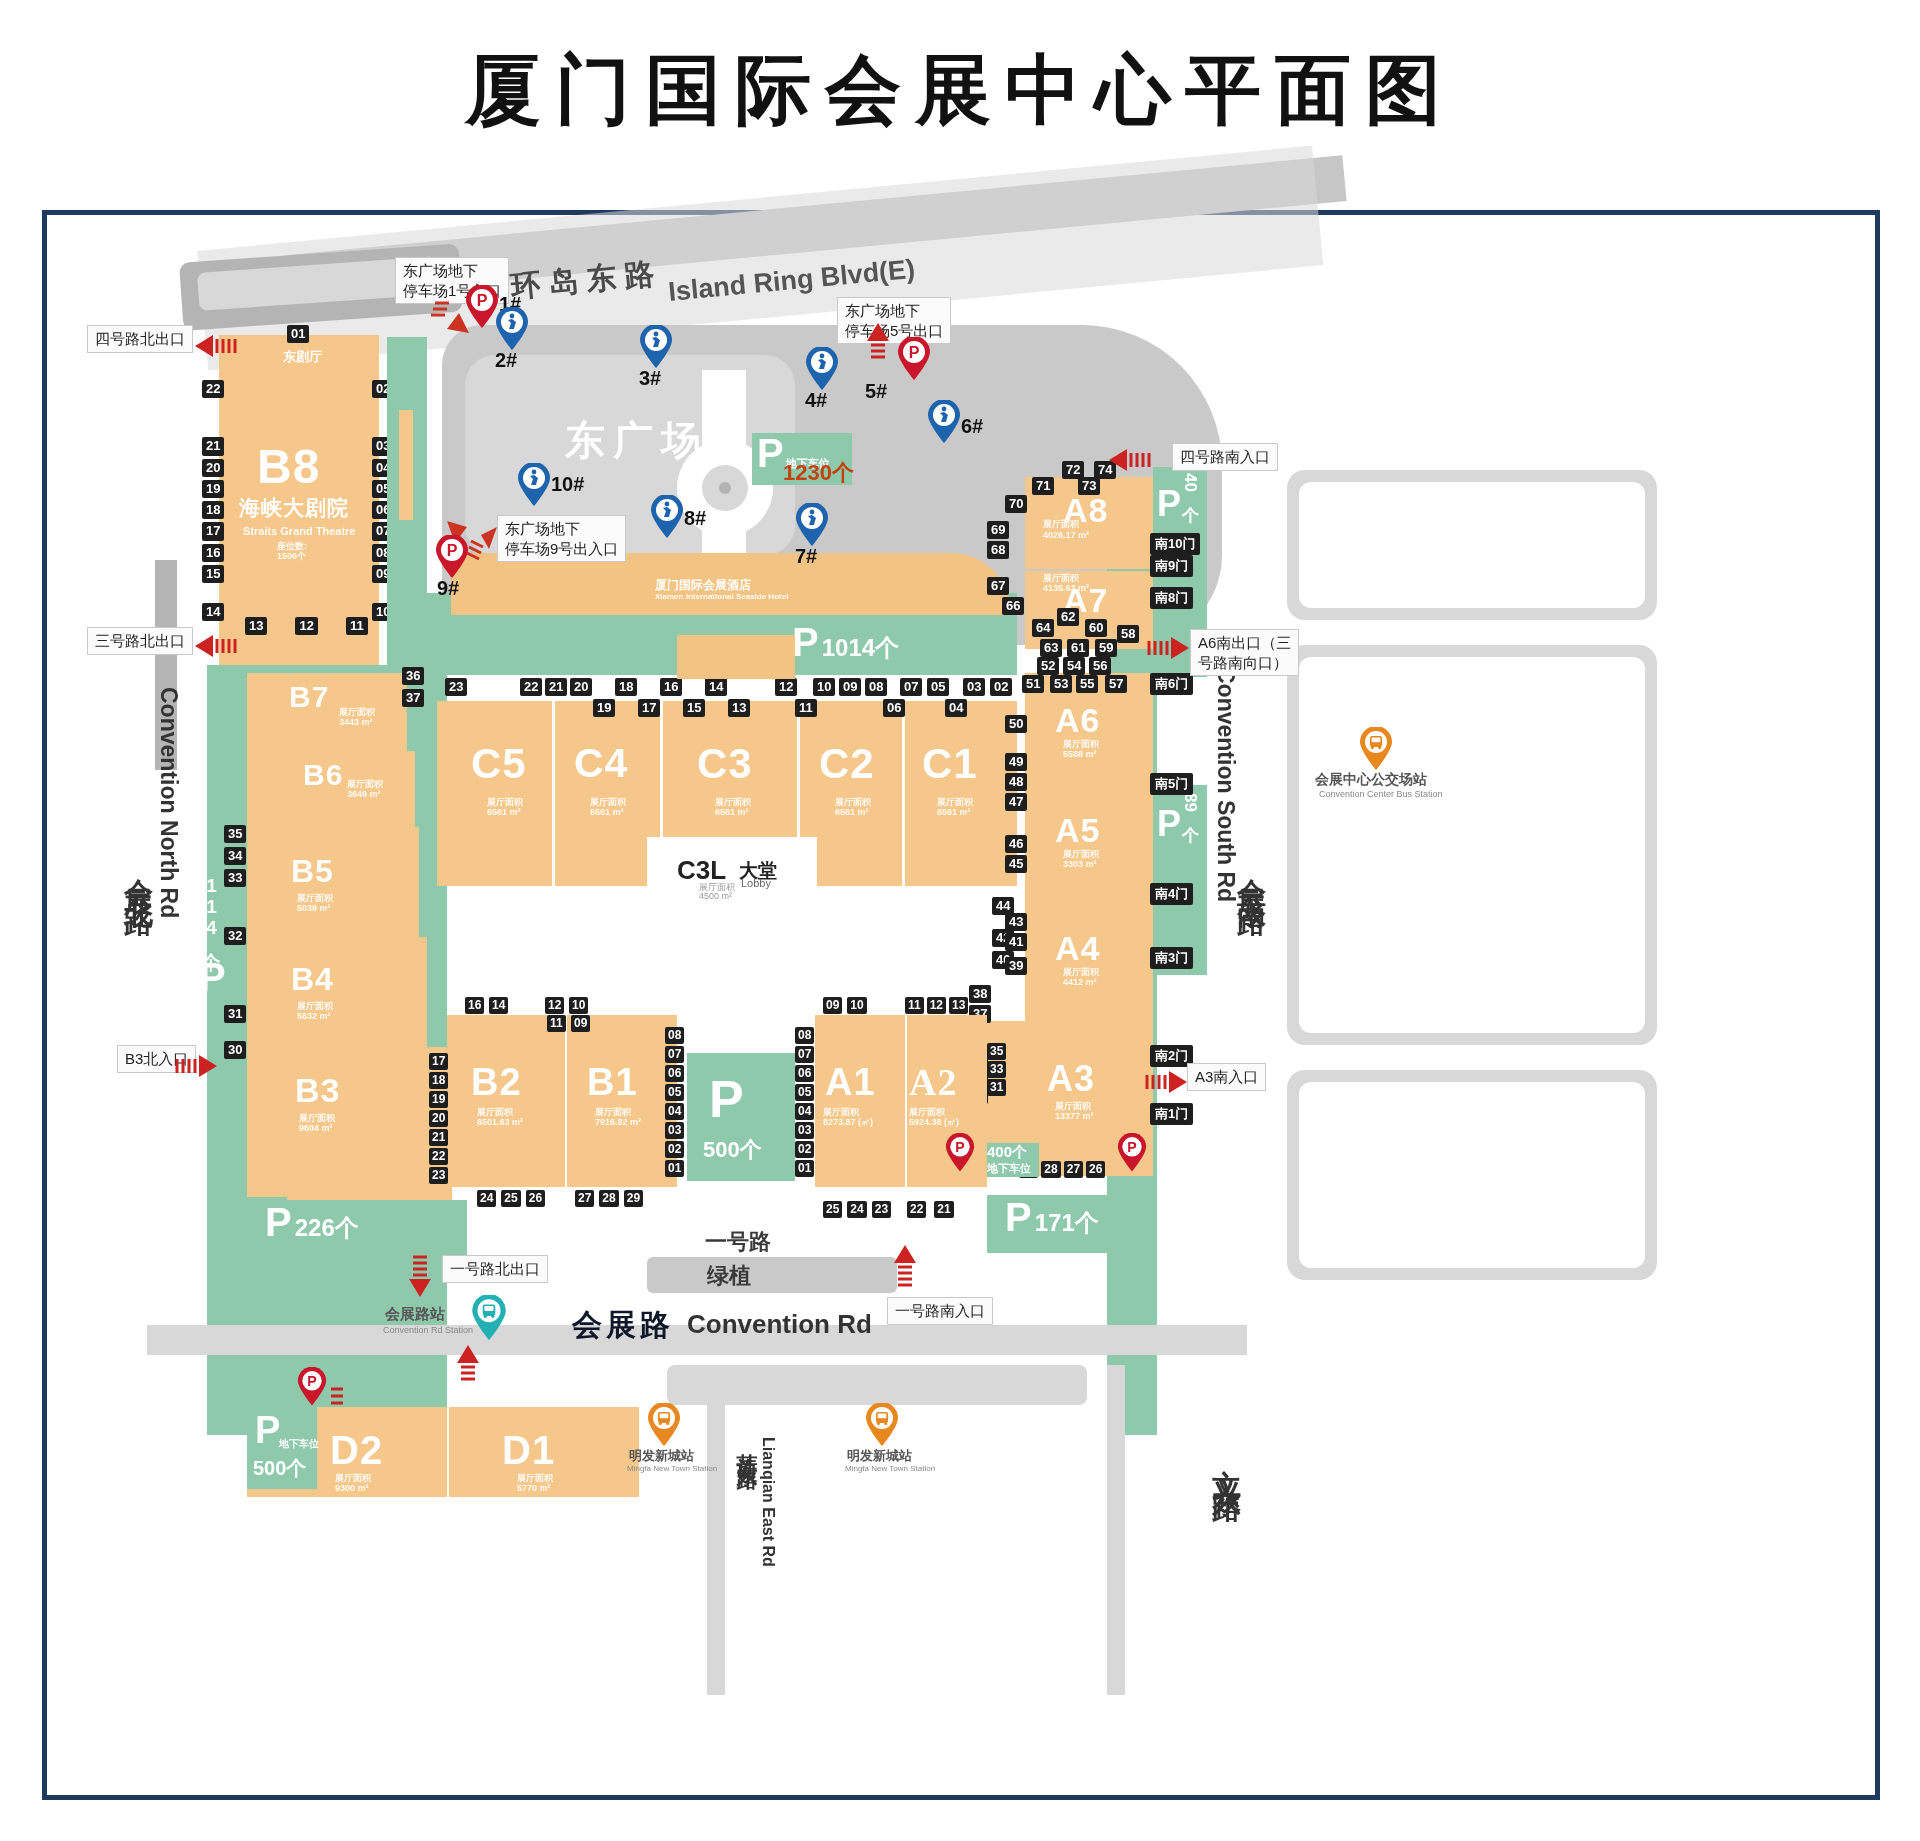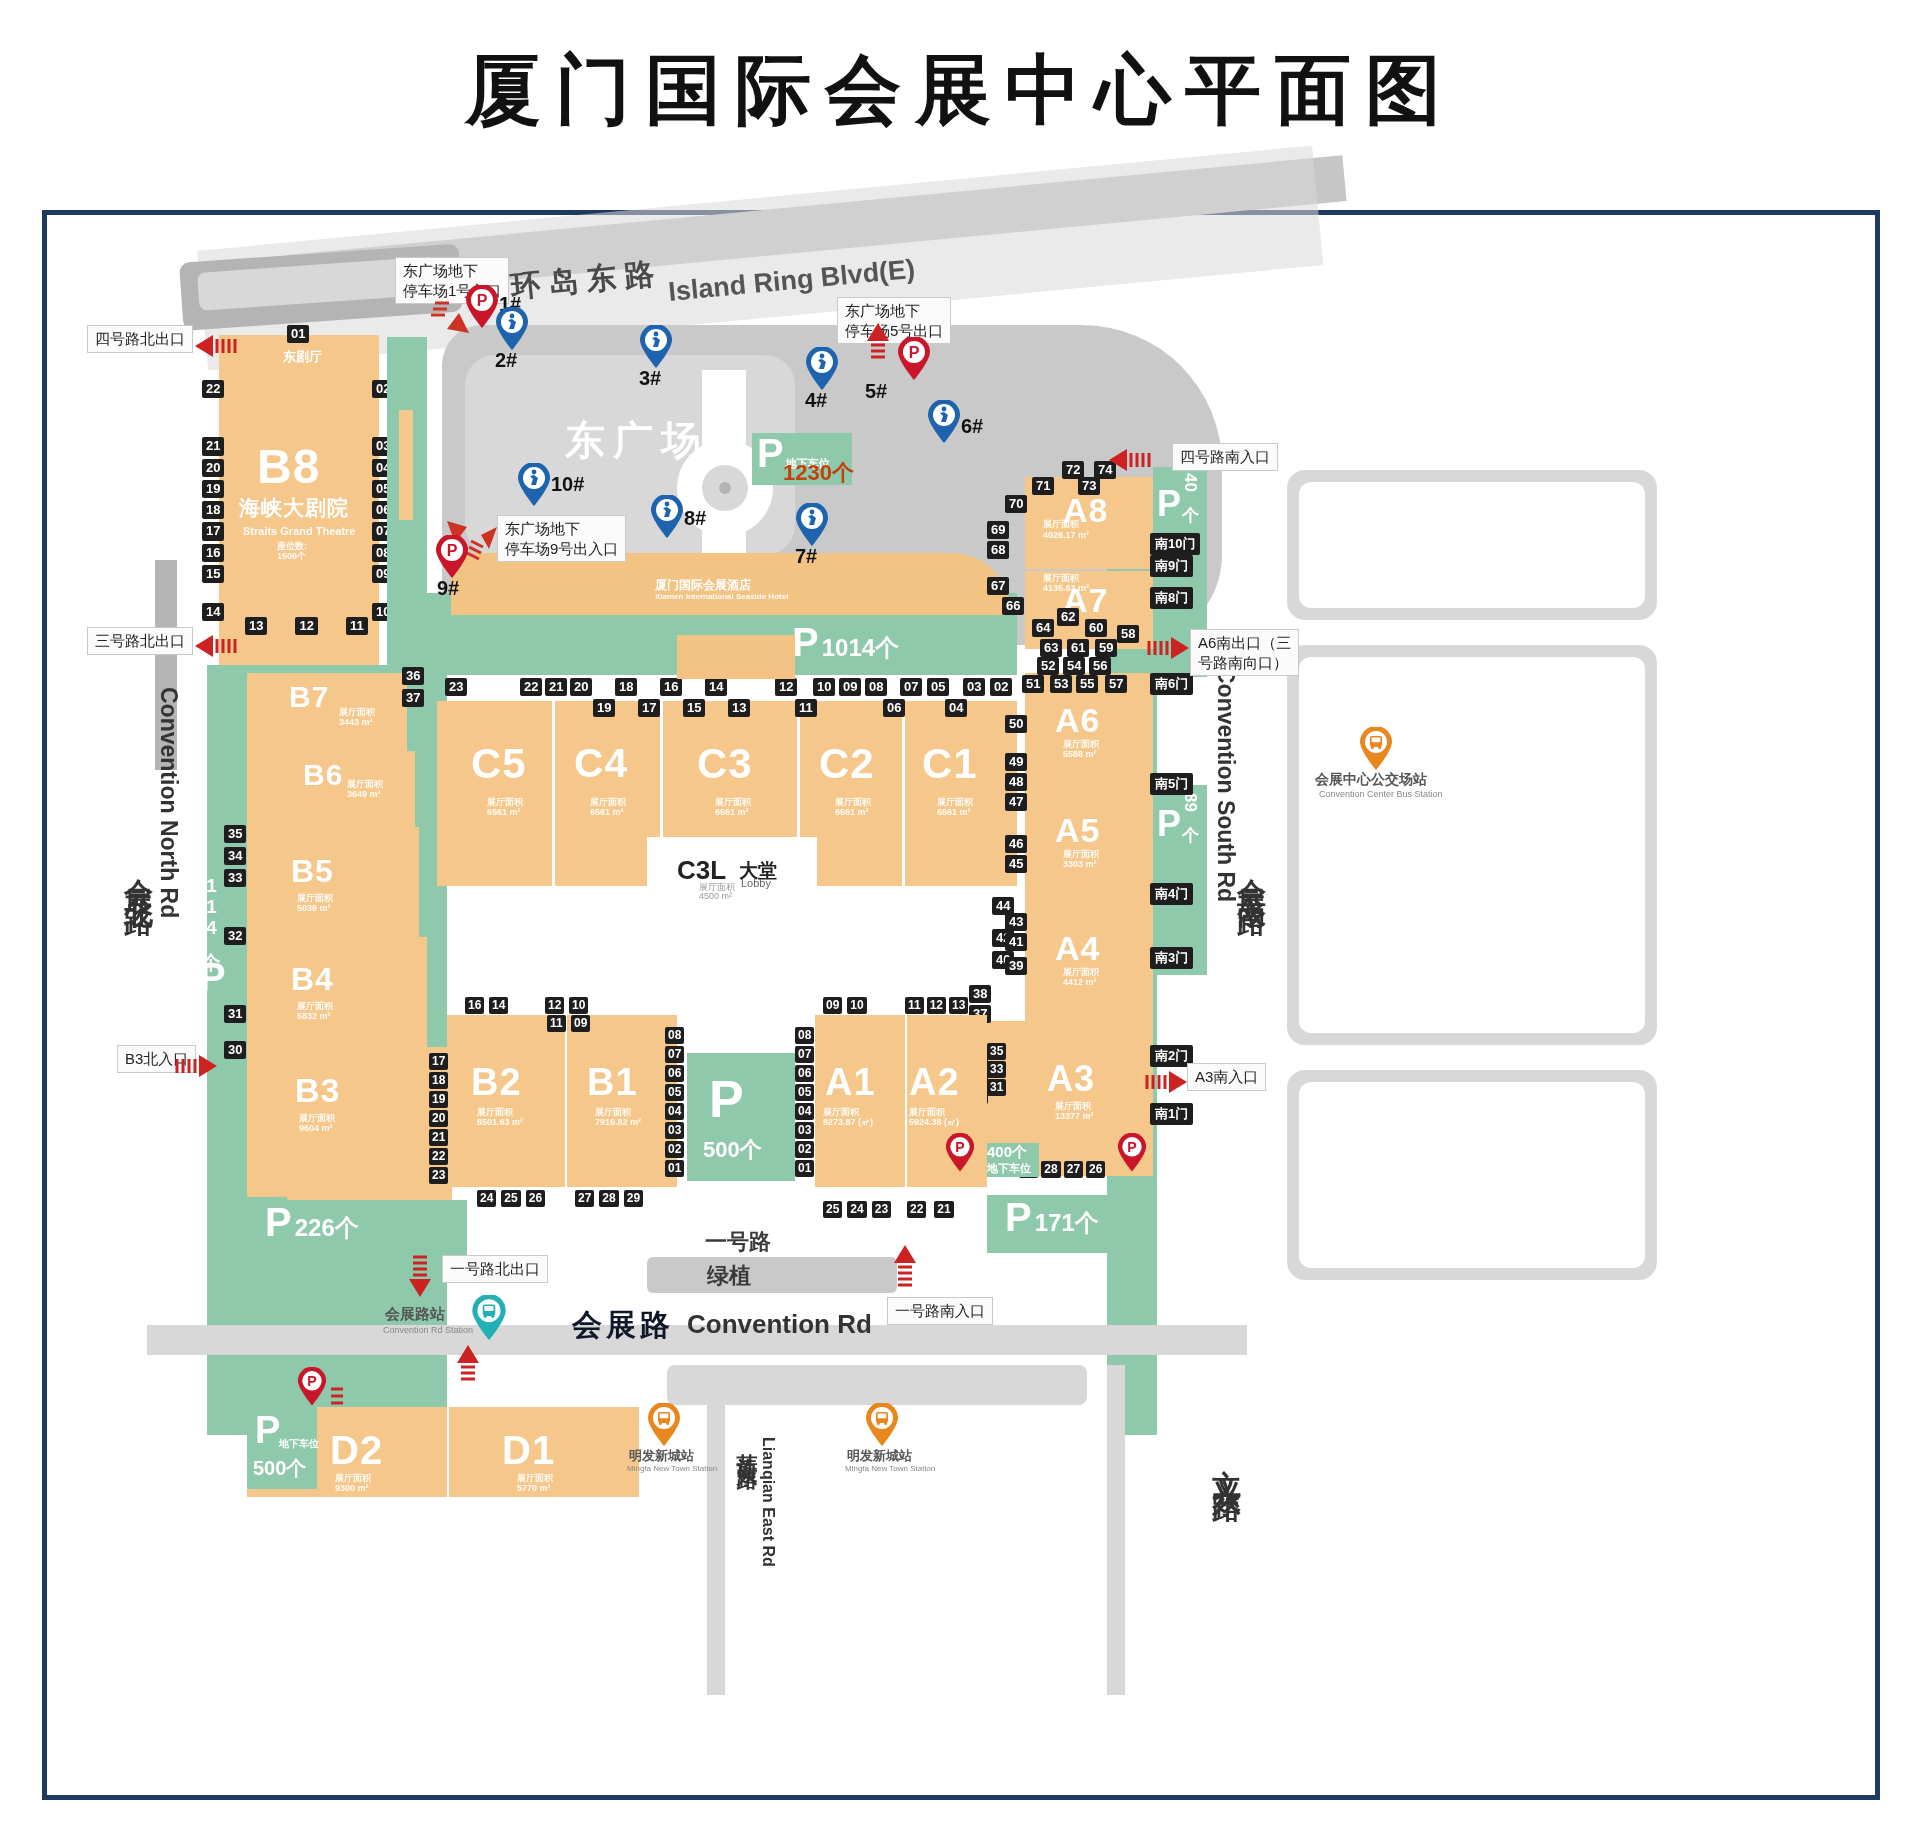--- a/index.html
+++ b/index.html
@@ -455,21 +455,21 @@
     <div class="chip sm">02</div>
     <div class="chip sm">01</div>
   </div>
 
   <div class="ab orange" style="left:768px;top:800px;width:90px;height:172px;"></div>
   <div class="ab hallname" style="left:778px;top:848px;font-size:38px;">A1</div>
   <div class="ab hallsub" style="left:776px;top:892px;">展厅面积</div>
   <div class="ab hallsub" style="left:776px;top:902px;">8273.87 (㎡)</div>
 
   <div class="ab orange" style="left:860px;top:800px;width:80px;height:172px;"></div>
-  <div class="ab hallname" style="left:862px;top:848px;font-size:38px;">A2</div>
+  <div class="ab hallname" style="left:862px;top:848px;font-size:38px;font-family:Liberation Serif, serif;">A2</div>
   <div class="ab hallsub" style="left:862px;top:892px;">展厅面积</div>
   <div class="ab hallsub" style="left:862px;top:902px;">5924.38 (㎡)</div>
 
   <div class="ab gaterow" style="left:776px;top:782px;gap:5px;">
     <div class="chip sm">09</div>
     <div class="chip sm">10</div>
   </div>
   <div class="ab gaterow" style="left:858px;top:782px;gap:3px;">
     <div class="chip sm">11</div>
     <div class="chip sm">12</div>

